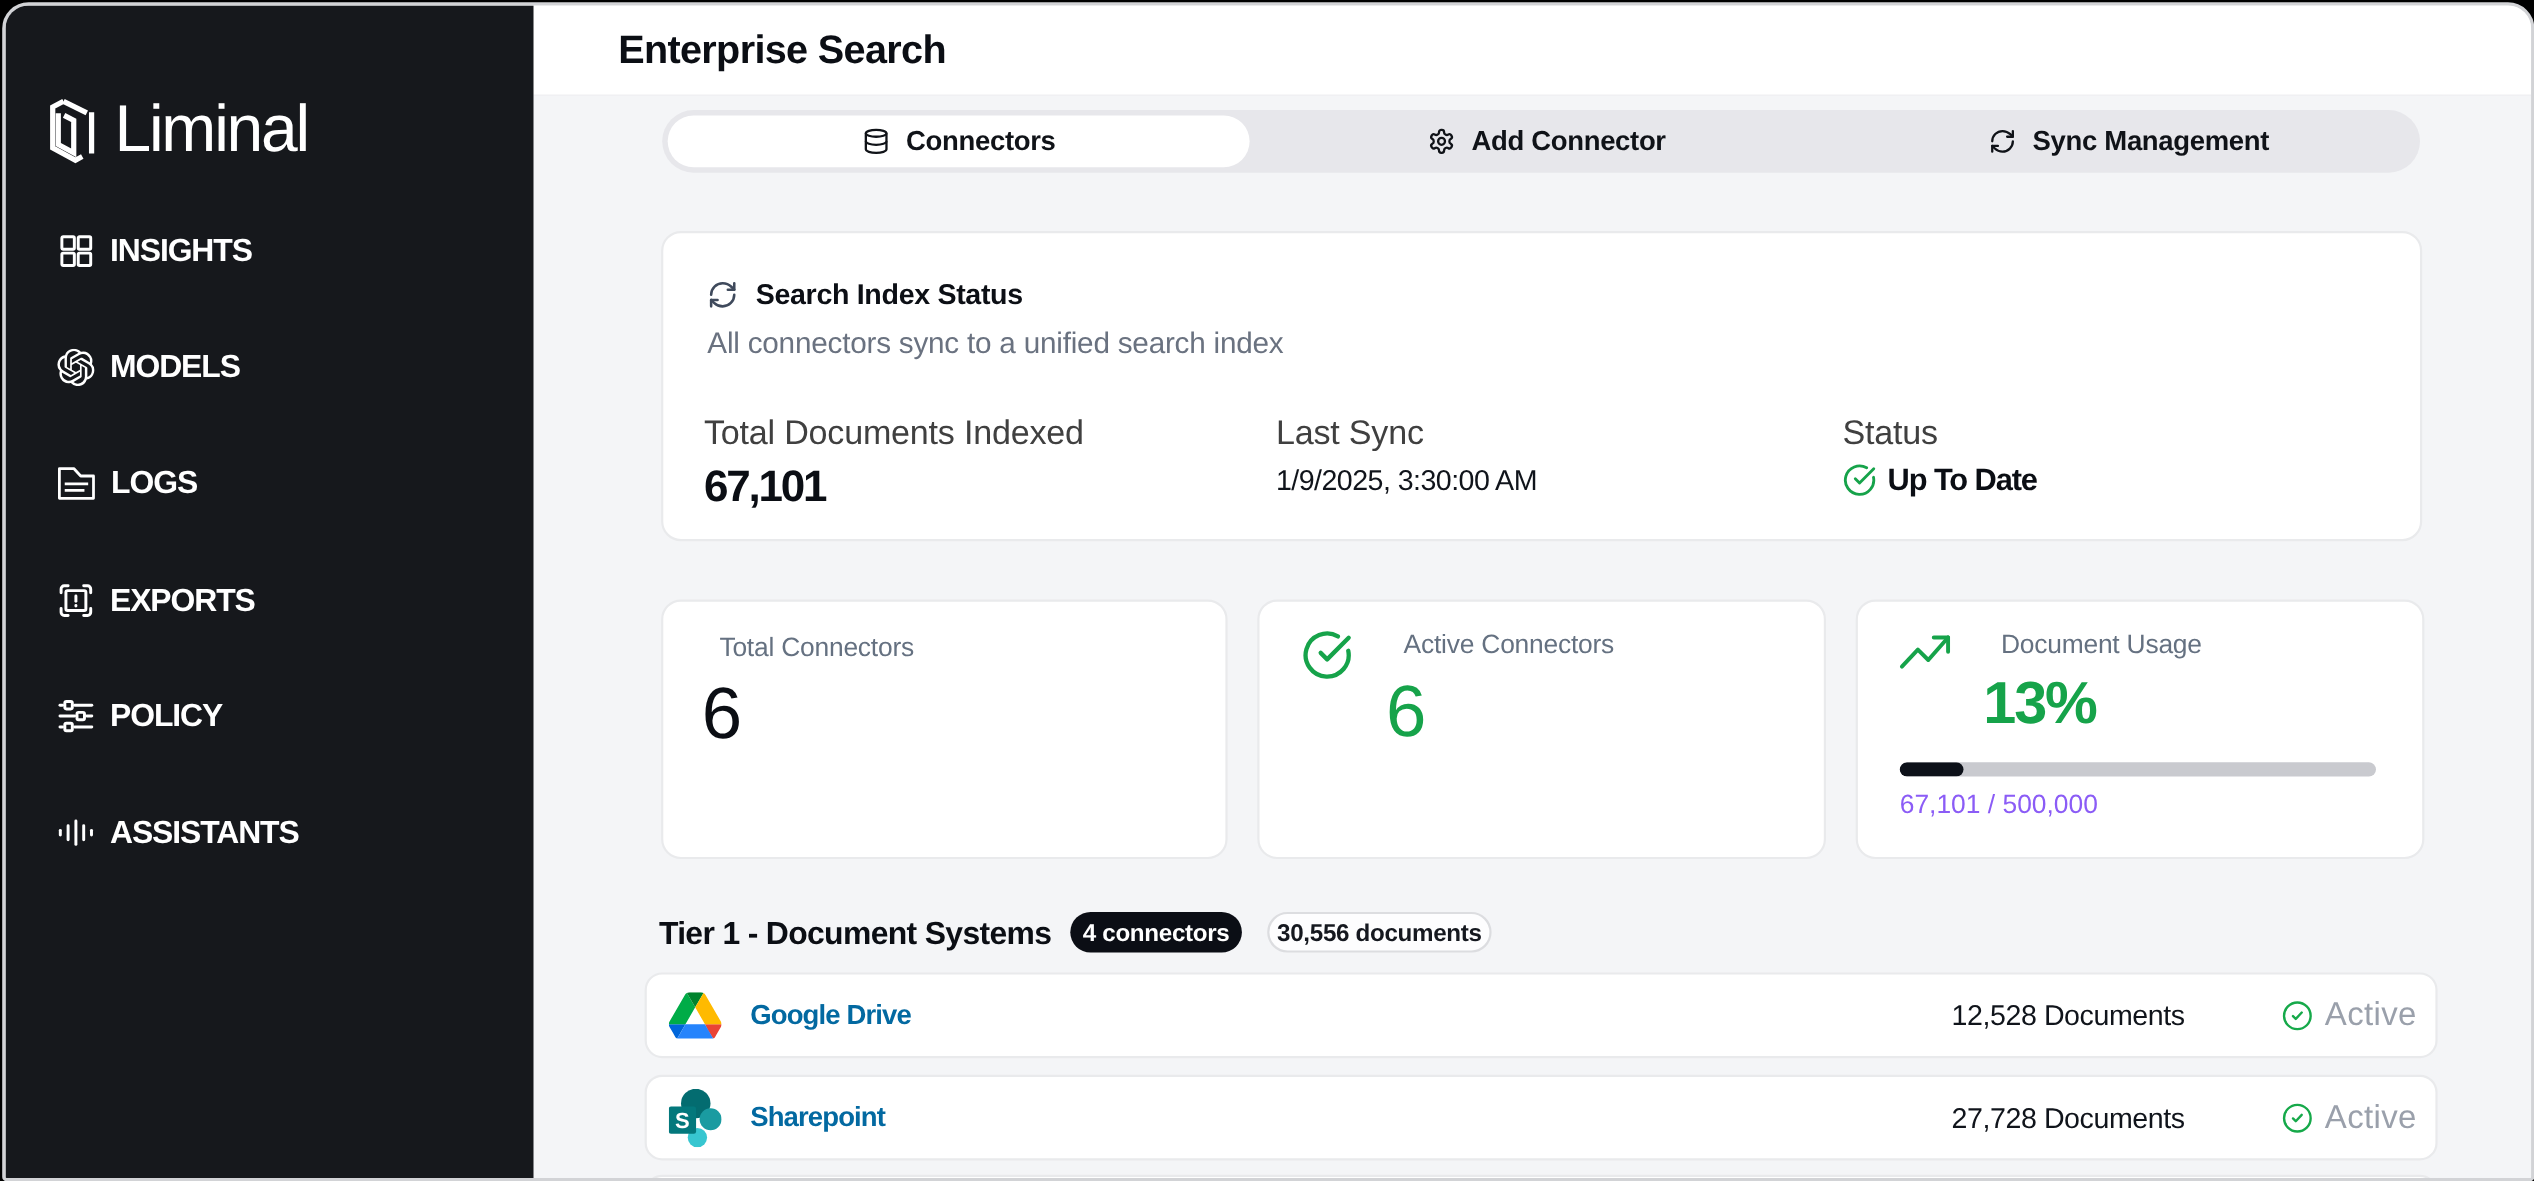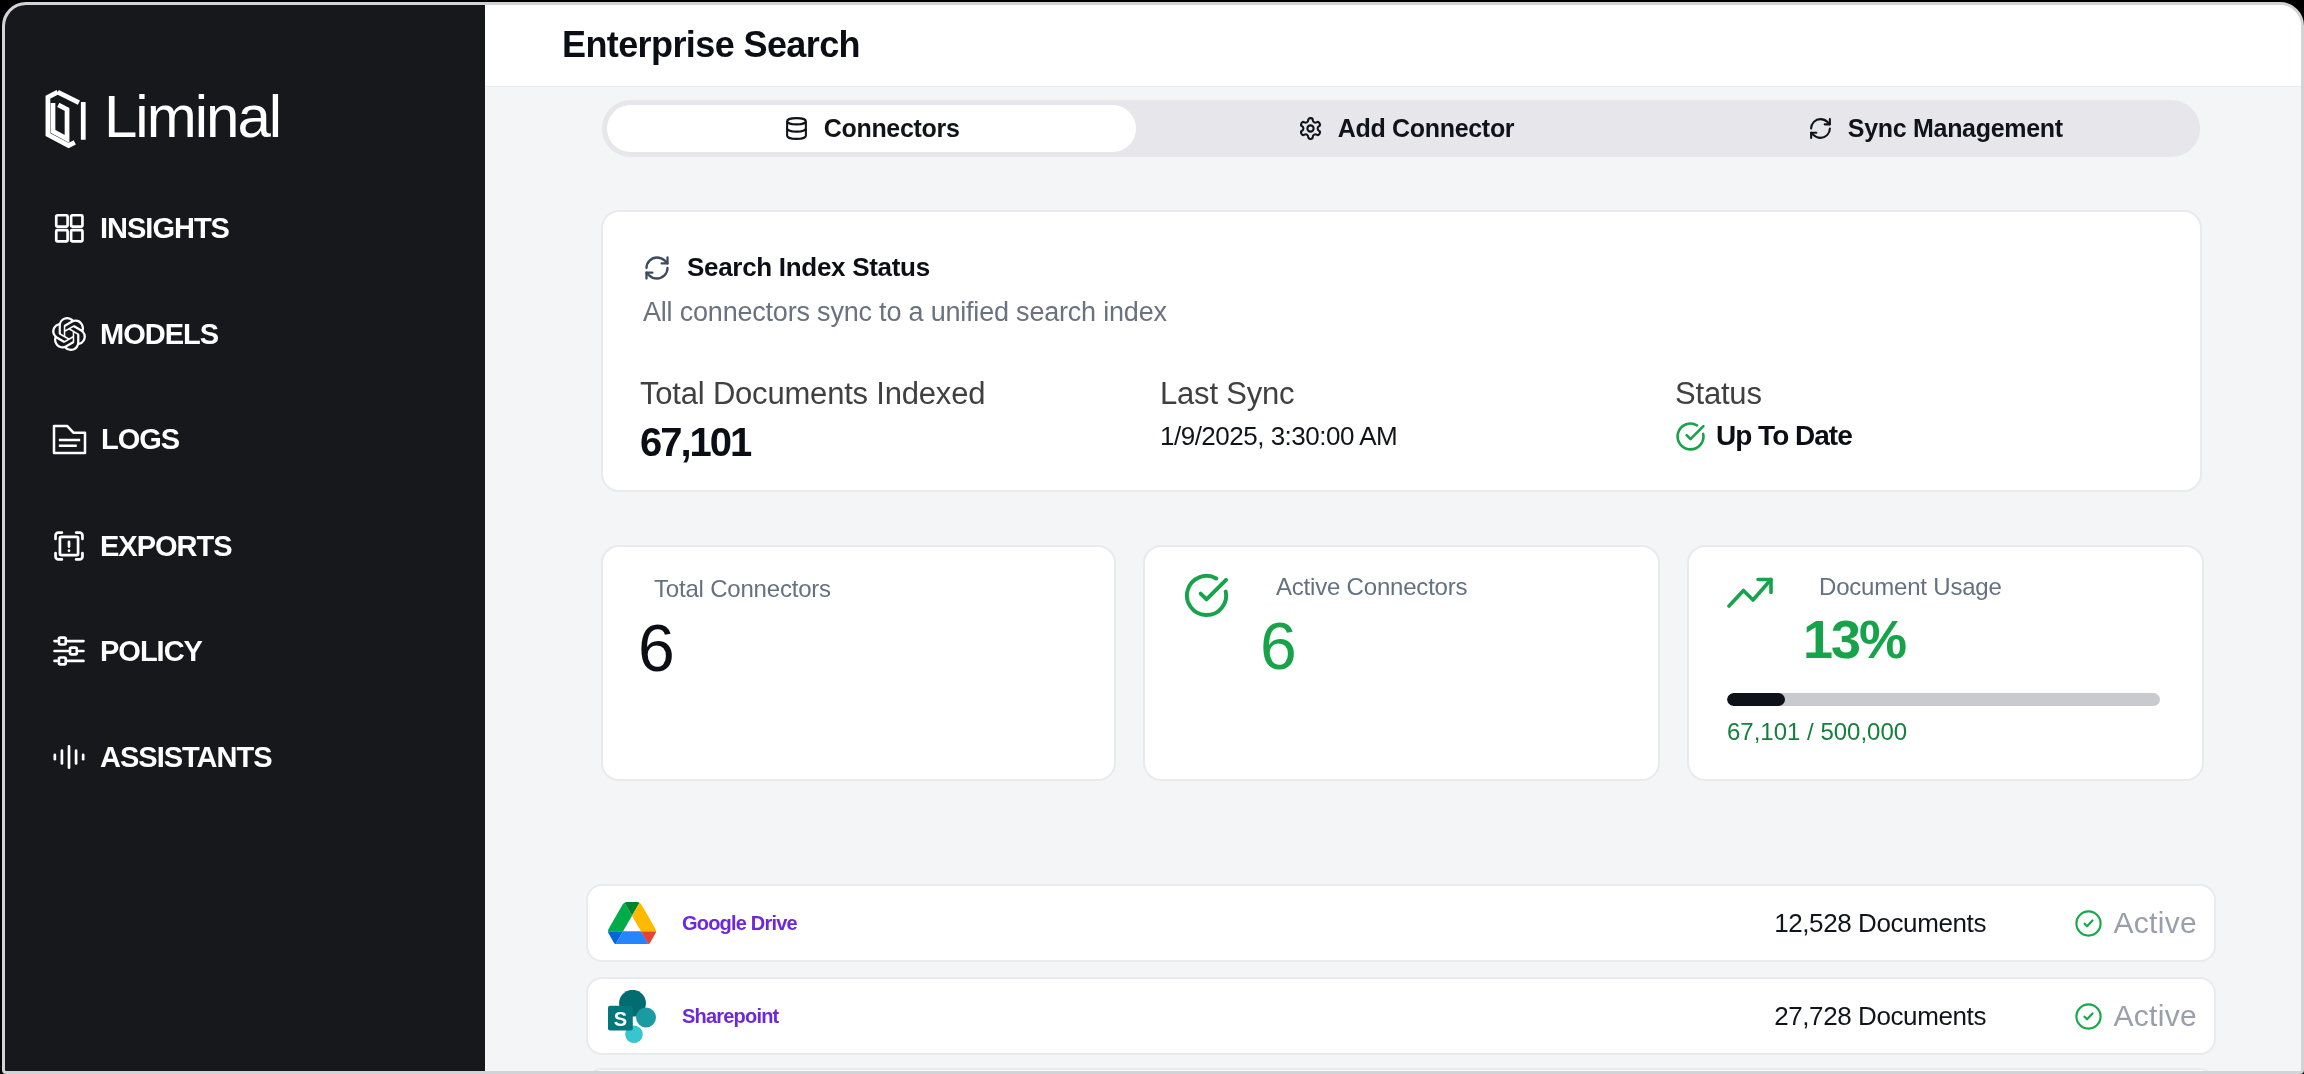--- a/index.html
+++ b/index.html
@@ -38,33 +38,33 @@
   
   .mcard { top:540px; height:236px; }
   .mc-head { position:absolute; left:38px; top:28px; display:flex; align-items:flex-start; }
   .mc-head svg { width:47px; height:47px; color:#16a34a; margin-right:30px; flex:none; margin-top:-3px; }
   .mc-lab { font-size:24px; color:#657181; letter-spacing:-0.2px; margin-top:-2px;margin-left:16px; }
   .mc-num { font-size:66px; letter-spacing:-1px; margin-top:7px; color:#0b0e14; }
   .green { color:#16a34a; }
   
   .bar { position:absolute; left:38px; top:146px; right:42px; height:13px; border-radius:7px; background:#c9cacf; overflow:hidden; }
   .bar .fill { width:13.4%; height:100%; background:#0d1119; border-radius:7px; }
-  .bar-cap { position:absolute; left:38px; top:171px; font-size:24px; color:#15803d; }
+  .bar-cap { position:absolute; left:38px; top:171px; font-size:24px; color:#8b5cf6; }
   
   .tier { position:absolute; left:594px; top:823px; width:900px; height:44px; }
   .tier h2 { position:absolute; left:0; top:0; line-height:42px; }
   .tier h2 { font-size:29px; font-weight:700; letter-spacing:-0.6px; color:#0b0e14; }
   .pill { position:absolute; top:1px; height:37px; border-radius:19px; display:flex; align-items:center; justify-content:center; font-size:22px; font-weight:700; letter-spacing:-0.3px; }
   .pill.dark { background:#0b0e15; color:#fff; left:374px; width:156px; }
   .pill.light { background:#fdfdfe; color:#15181f; border:2px solid #dcdde0; left:553px; width:204px; }
   
   .row { position:absolute; left:581px; width:1630px; height:78px; background:#fff; border:2px solid #e9eaec; border-radius:16px; }
   .row-in { position:absolute; inset:0; display:flex; align-items:center; }
   .row-icon { width:48px; height:44px; margin-left:20px; flex:none; display:flex; align-items:center; }
-  .row-name { font-size:20px; font-weight:700; letter-spacing:-0.8px; color:#6d28d9; margin-left:26px; }
+  .row-name { font-size:25px; font-weight:700; letter-spacing:-0.8px; color:#0369a1; margin-left:26px; }
   .row-docs { position:absolute; right:228px; top:0; height:100%; display:flex; align-items:center; font-size:26px; color:#10141b; letter-spacing:-0.4px; }
   .row-status { position:absolute; right:17px; top:0; height:100%; display:flex; align-items:center; font-size:30px; color:#9aa0ab; letter-spacing:0.3px; }
   .row-status svg { width:29px; height:29px; color:#16a94a; margin-right:11px; }
 </style>
 </head>
 <body>
 <div class="win">
   <div class="content">
     <div class="cbg"></div>
     <div class="tabs">
@@ -152,20 +152,25 @@
         <div>
           <div class="mc-lab">Document Usage</div>
           <div class="mc-num green" style="font-size:54px; font-weight:700; letter-spacing:-2px">13%</div>
         </div>
       </div>
       <div class="bar">
           <div class="fill"></div>
         </div>
       <div class="bar-cap">67,101 / 500,000</div>
     </div>
+    <div class="tier">
+      <h2>Tier 1 - Document Systems</h2>
+      <div class="pill dark">4 connectors</div>
+      <div class="pill light">30,556 documents</div>
+    </div>
     <div class="row" style="top:879px">
       <div class="row-in">
         <div class="row-icon">
           <svg viewBox="0 0 87.3 78">
               <path d="m6.6 66.85 3.85 6.65c.8 1.4 1.95 2.5 3.3 3.3l13.75-23.8h-27.5c0 1.55.4 3.1 1.2 4.5z" fill="#0066da"></path>
               <path d="m43.65 25-13.75-23.8c-1.35.8-2.5 1.9-3.3 3.3l-25.4 44a9.06 9.06 0 0 0 -1.2 4.5h27.5z" fill="#00ac47"></path>
               <path d="m73.55 76.8c1.35-.8 2.5-1.9 3.3-3.3l1.6-2.75 7.65-13.25c.8-1.4 1.2-2.95 1.2-4.5h-27.502l5.852 11.5z" fill="#ea4335"></path>
               <path d="m43.65 25 13.75-23.8c-1.35-.8-2.9-1.2-4.5-1.2h-18.5c-1.6 0-3.15.45-4.5 1.2z" fill="#00832d"></path>
               <path d="m59.8 53h-32.3l-13.75 23.8c1.35.8 2.9 1.2 4.5 1.2h50.8c1.6 0 3.15-.45 4.5-1.2z" fill="#2684fc"></path>
               <path d="m73.4 26.5-12.7-22c-.8-1.4-1.95-2.5-3.3-3.3l-13.75 23.8 16.15 28h27.45c0-1.55-.4-3.1-1.2-4.5z" fill="#ffba00"></path>

